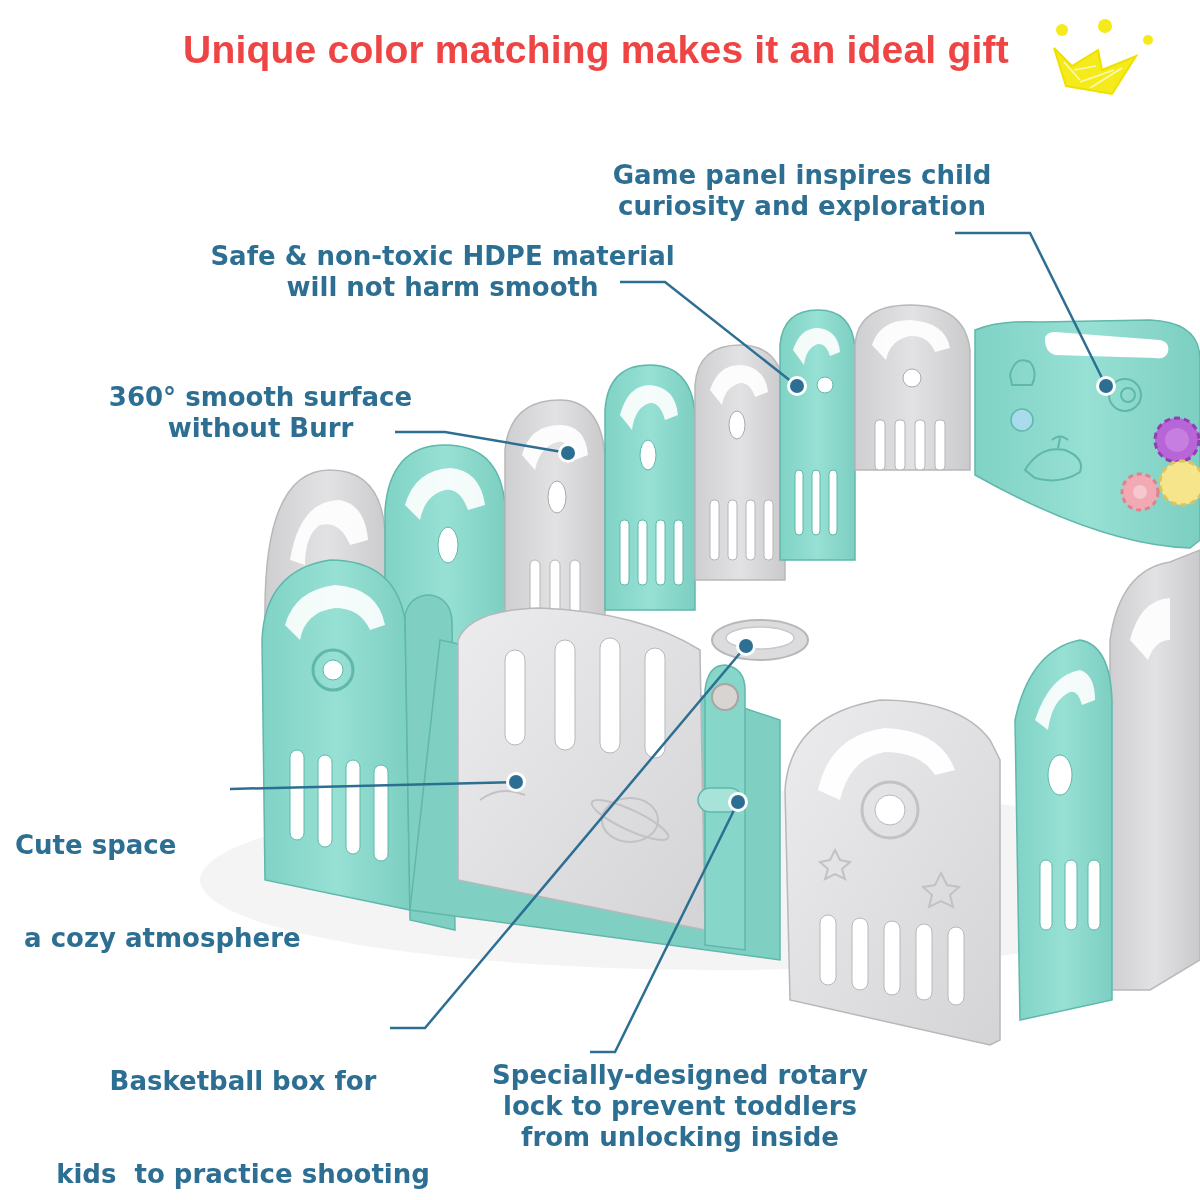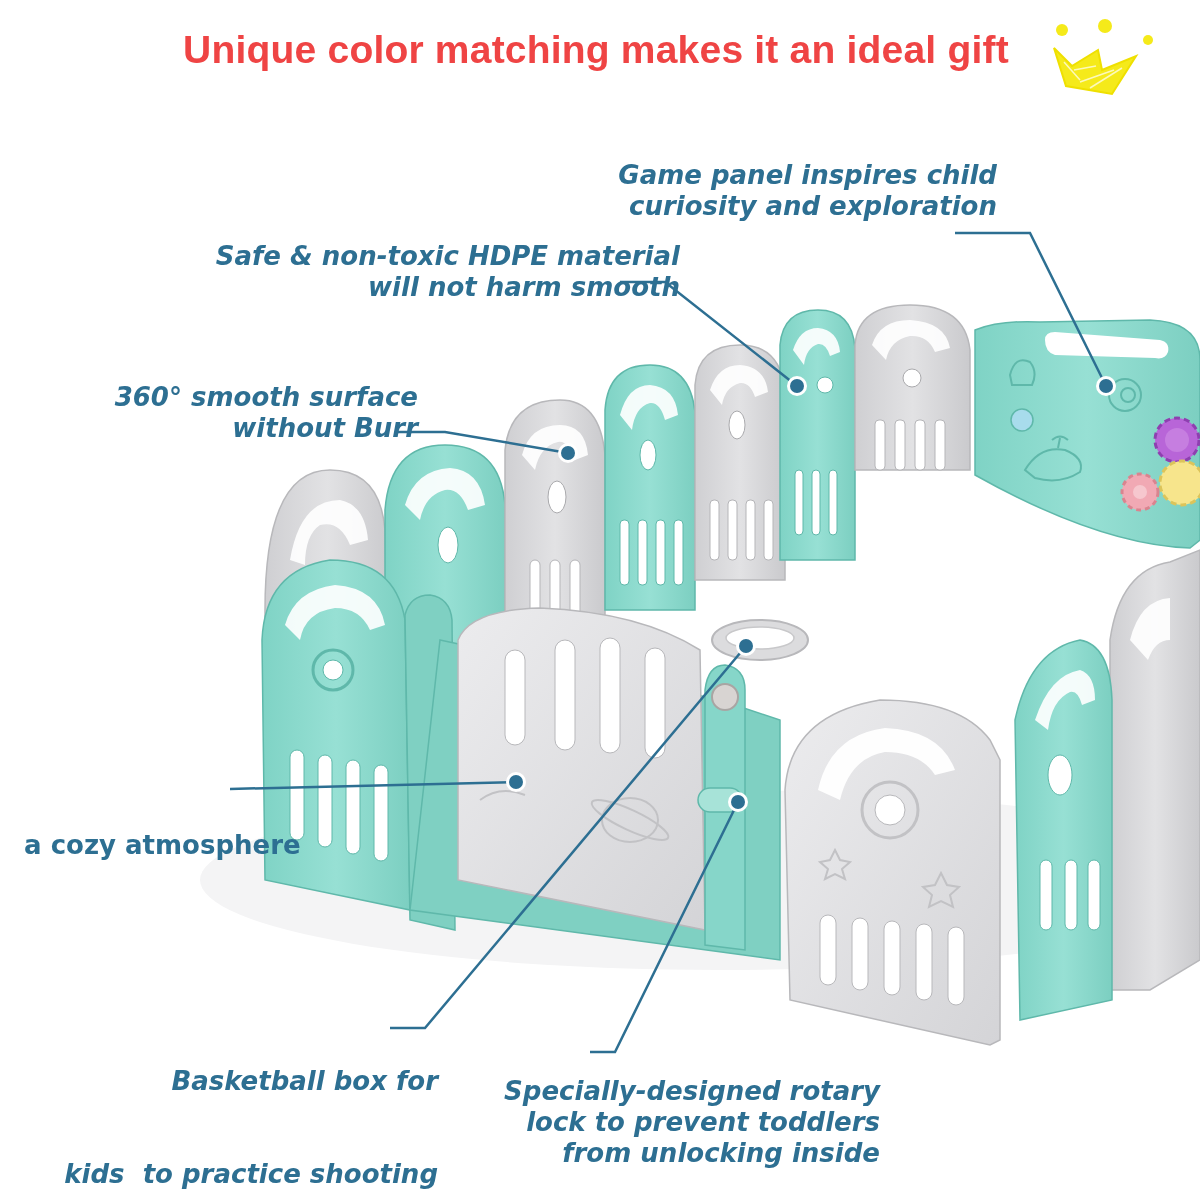--- a/index.html
+++ b/index.html
@@ -9,21 +9,21 @@
     position: absolute; left: 0; top: 28px; width: 1180px; text-align: center;
     font-family: "Liberation Sans", sans-serif; font-weight: bold;
     font-size: 39px; color: #ef4444; letter-spacing: 0.2px; padding-left: 12px;
   }
   .crown { position: absolute; left: 1040px; top: 10px; width: 140px; height: 90px; }
   .label {
     position: absolute; font-weight: bold; color: #2d6f92;
     font-size: 26px; line-height: 31px; white-space: nowrap;
   }
   .label .line { display: block; }
-  .c { text-align: right; font-style: italic; }
+  .c { text-align: center; }
   .l { text-align: left; }
   #scene { position: absolute; left: 0; top: 0; width: 1200px; height: 1200px; }
 </style>
 </head>
 <body>
 
 <svg id="scene" viewBox="0 0 1200 1200" xmlns="http://www.w3.org/2000/svg">
   <defs>
     <linearGradient id="mint" x1="0" y1="0" x2="1" y2="0">
       <stop offset="0" stop-color="#7fd3c5"></stop>
@@ -252,25 +252,26 @@
   <span class="line">Safe &amp; non-toxic HDPE material</span>
   <span class="line">will not harm smooth</span>
 </div>
 
 <div class="label c" style="left:103px; top:382px; width:315px;">
   <span class="line">360° smooth surface</span>
   <span class="line">without Burr</span>
 </div>
 
 <div class="label l" style="left:15px; top:768px; width:300px; white-space:pre;">
+  <span class="line">Cute space</span>
   <span class="line"> a cozy atmosphere</span>
 </div>
 
 <div class="label c" style="left:48px; top:1004px; width:390px; white-space:pre;">
   <span class="line">Basketball box for</span>
   <span class="line">kids  to practice shooting</span>
 </div>
 
-<div class="label c" style="left:480px; top:1060px; width:400px;margin-top:16px;">
+<div class="label c" style="left:480px; top:1060px; width:400px;">
   <span class="line">Specially-designed rotary</span>
   <span class="line">lock to prevent toddlers</span>
   <span class="line">from unlocking inside</span>
 </div>
 
 </body></html>

